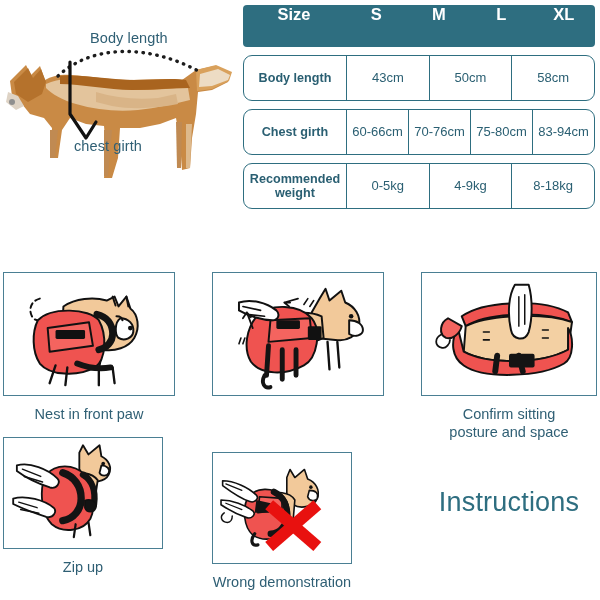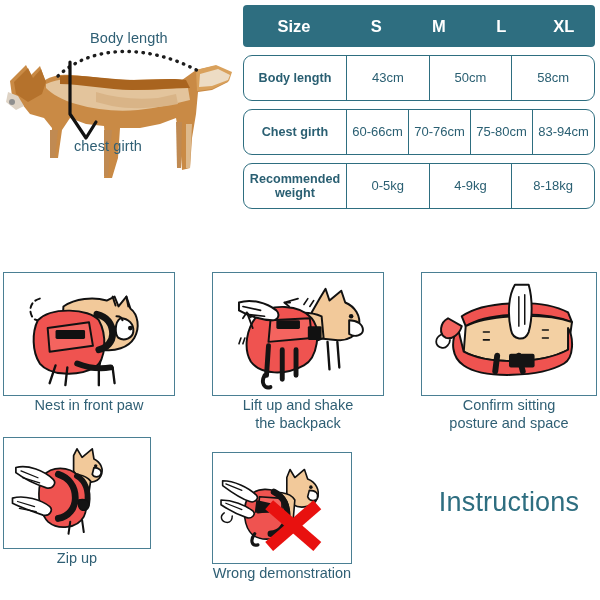--- a/index.html
+++ b/index.html
@@ -26,21 +26,20 @@
   #body-length-label{left:90px;top:12px;}
   #chest-girth-label{left:74px;top:120px;}
 
   
   #size-table{position:absolute;left:243px;top:5px;width:352px;}
   .tbl-head{
     display:flex;
     background:#2e6e80;
     border-radius:4px;
     height:42px;
-    align-items:center;
   }
   .tbl-head .cell{
     color:#ffffff;
     font-weight:bold;
     font-size:16.5px;
     text-align:center;
   }
   .tbl-row{
     display:flex;
     border:1.4px solid #2e6e80;
@@ -69,30 +68,31 @@
   
   .panel{position:absolute;}
   .panel .frame{
     border:1.3px solid #4a7f93;
     background:#ffffff;
     box-sizing:border-box;
     overflow:hidden;
   }
   .panel .frame svg{display:block;width:100%;height:100%;}
   .panel .caption{
+    margin-top:9px;
     text-align:center;
     color:#2f5f74;
     font-size:14.5px;
     line-height:1.25;
   }
 
   #panel-1{left:3px;top:272px;width:172px;}
   #panel-2{left:212px;top:272px;width:172px;}
   #panel-3{left:421px;top:272px;width:176px;}
-  #panel-4{left:3px;top:437px;width:148px;}
+  #panel-4{left:3px;top:437px;width:160px;}
   #panel-5{left:212px;top:452px;width:140px;}
   #panel-1 .frame,#panel-2 .frame,#panel-3 .frame{height:124px;}
   #panel-4 .frame,#panel-5 .frame{height:112px;}
 
   #instructions-title{
     position:absolute;
     left:421px;top:487px;width:176px;
     text-align:center;
     color:#2e6e80;
     font-size:27px;
@@ -242,24 +242,20 @@
                    C50,48 36,44 26,38 Z" fill="#ffffff"></path>
           <path d="M30,34 L48,38 M34,42 L52,44" stroke-width="1.6"></path>
 
           <path d="M40,56 L34,40 M34,40 L38,45 M34,40 L30,46" stroke-width="1.8"></path>
           <path d="M86,26 L72,30 M72,30 L78,30 M72,30 L77,34" stroke-width="1.8"></path>
           <path d="M92,32 L96,26 M98,34 L102,28" stroke-width="1.6"></path>
           <path d="M28,66 L26,72 M32,66 L30,72" stroke-width="1.6"></path>
         </g>
       </svg>
     </div>
-    <div class="caption">
-      <div>Lift up and shake</div>
-      <div>the backpack</div>
-    </div>
   </div>
 
   <div class="panel" id="panel-3">
     <div class="frame">
       <svg viewBox="0 0 172 124" xmlns="http://www.w3.org/2000/svg">
         <g stroke="#111" stroke-width="2" fill="none" stroke-linejoin="round" stroke-linecap="round">
 
           <path d="M38,44 C60,28 120,26 146,40 L150,50 C122,38 64,40 42,54 Z" fill="#ef5350"></path>
 
           <path d="M42,54 C66,42 122,40 150,50 L146,78 C120,92 66,94 40,80 Z" fill="#f3d0a3"></path>

